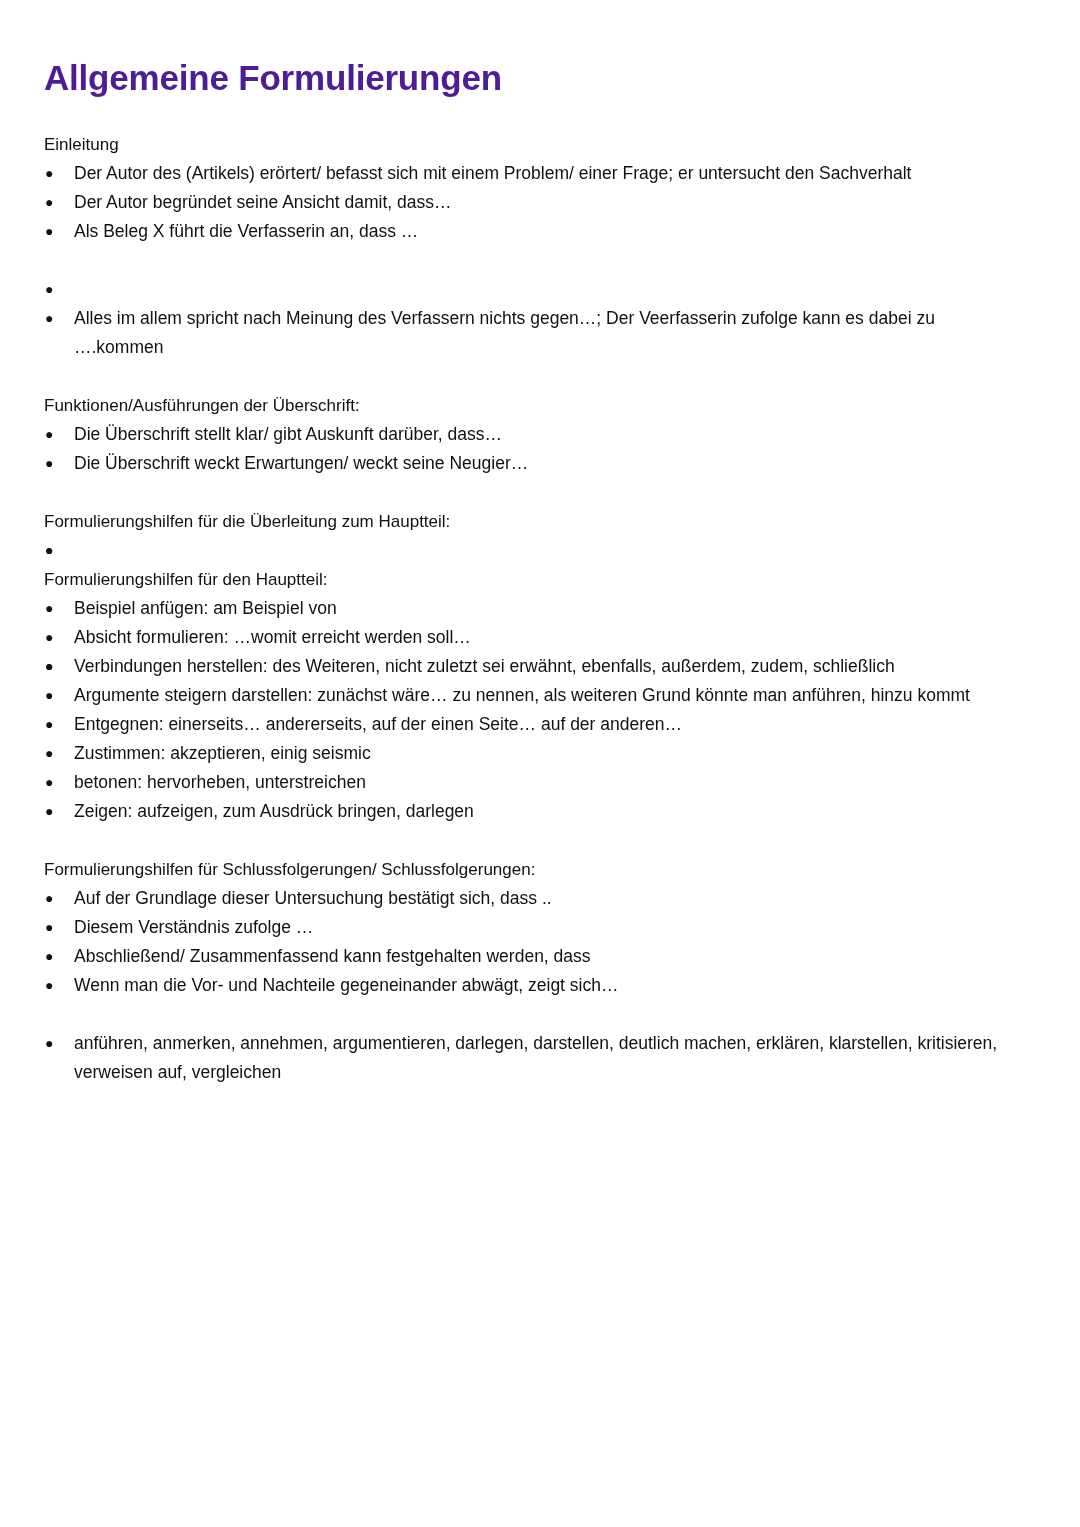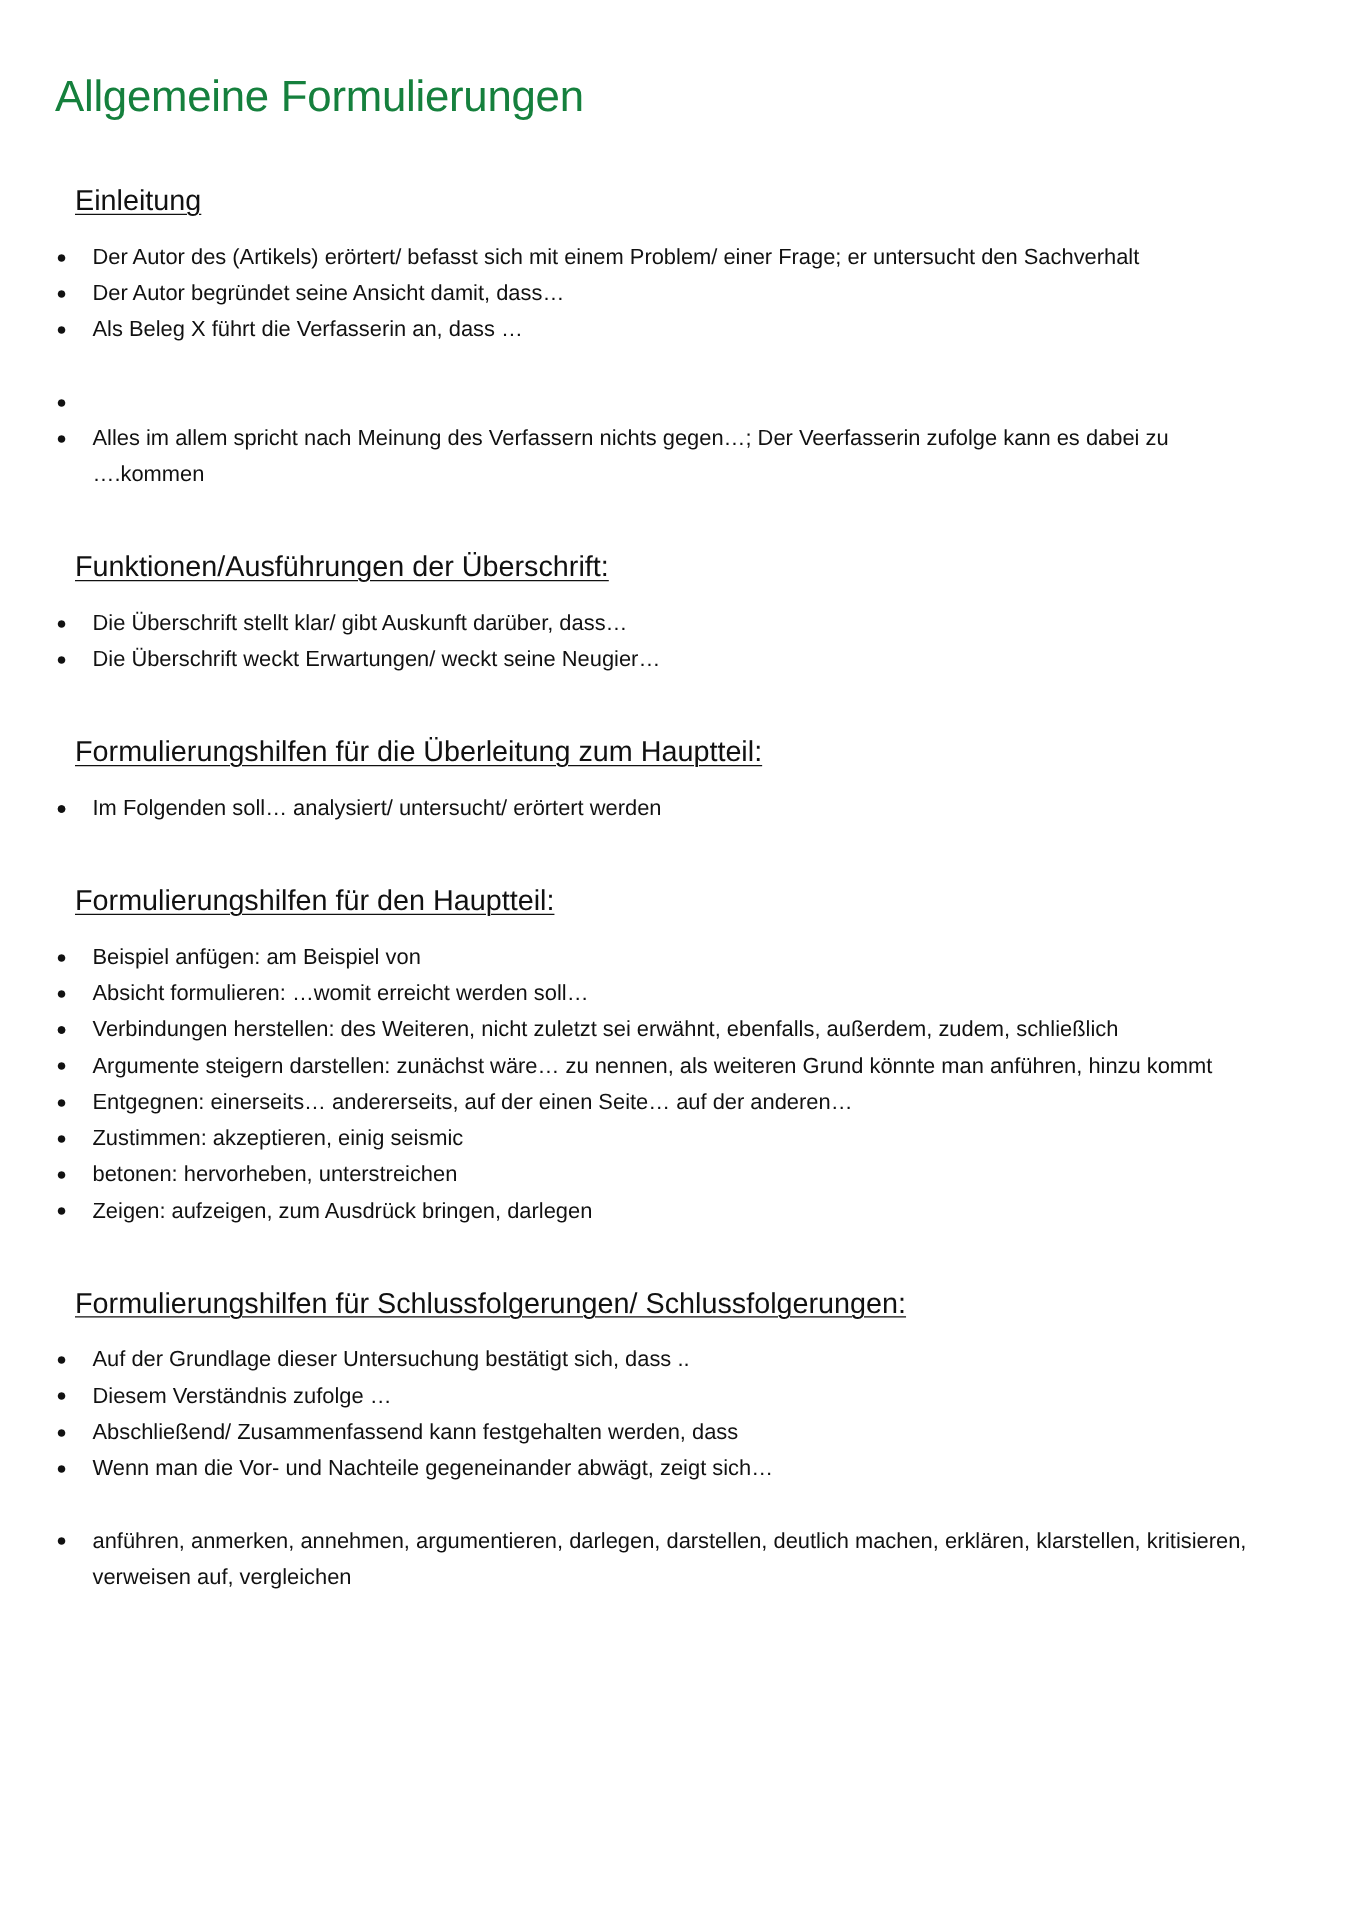--- a/index.html
+++ b/index.html
@@ -16,36 +16,35 @@
       color: #111111;
     }
     .page {
       position: absolute;
       left: 44px;
       top: 56px;
       width: 1000px;
     }
     .title {
       font-size: 35px;
-      font-weight: normal;
+      font-weight: bold;
       line-height: 44px;
       margin: 0;
       letter-spacing: -0.2px;
-      color: #15803d;
+      color: #4c1d95;
     }
     .section {
       margin: 0;
     }
     .heading {
-      font-size: 23px;
+      font-size: 17px;
       line-height: 29px;
-      text-decoration: underline;
       text-underline-offset: 3px;
       text-decoration-thickness: 1px;
-      margin: 16px;
+      margin: 0;
     }
     ul.items {
       list-style: none;
       margin: 0;
       padding: 0;
     }
     ul.items li {
       position: relative;
       padding-left: 30px;
       font-size: 17.5px;
@@ -98,21 +97,21 @@
       <li><span class="bullet">●</span><span>Die Überschrift stellt klar/ gibt Auskunft darüber, dass…</span></li>
       <li><span class="bullet">●</span><span>Die Überschrift weckt Erwartungen/ weckt seine Neugier…</span></li>
     </ul>
   </div>
   <div class="gap"></div>
 
   <div class="section">
     <p class="heading">Formulierungshilfen für die Überleitung zum Hauptteil:</p>
     <ul class="items">
       <li><span class="bullet">●</span></li>
-      <li><span class="bullet">●</span><span>Im Folgenden soll… analysiert/ untersucht/ erörtert werden</span></li>
+      <li><span class="bullet">●</span></li>
     </ul>
   </div>
   <div class="gap"></div>
 
   <div class="section">
     <p class="heading">Formulierungshilfen für den Hauptteil:</p>
     <ul class="items">
       <li><span class="bullet">●</span><span>Beispiel anfügen: am Beispiel von</span></li>
       <li><span class="bullet">●</span><span>Absicht formulieren: …womit erreicht werden soll…</span></li>
       <li><span class="bullet">●</span></li>

